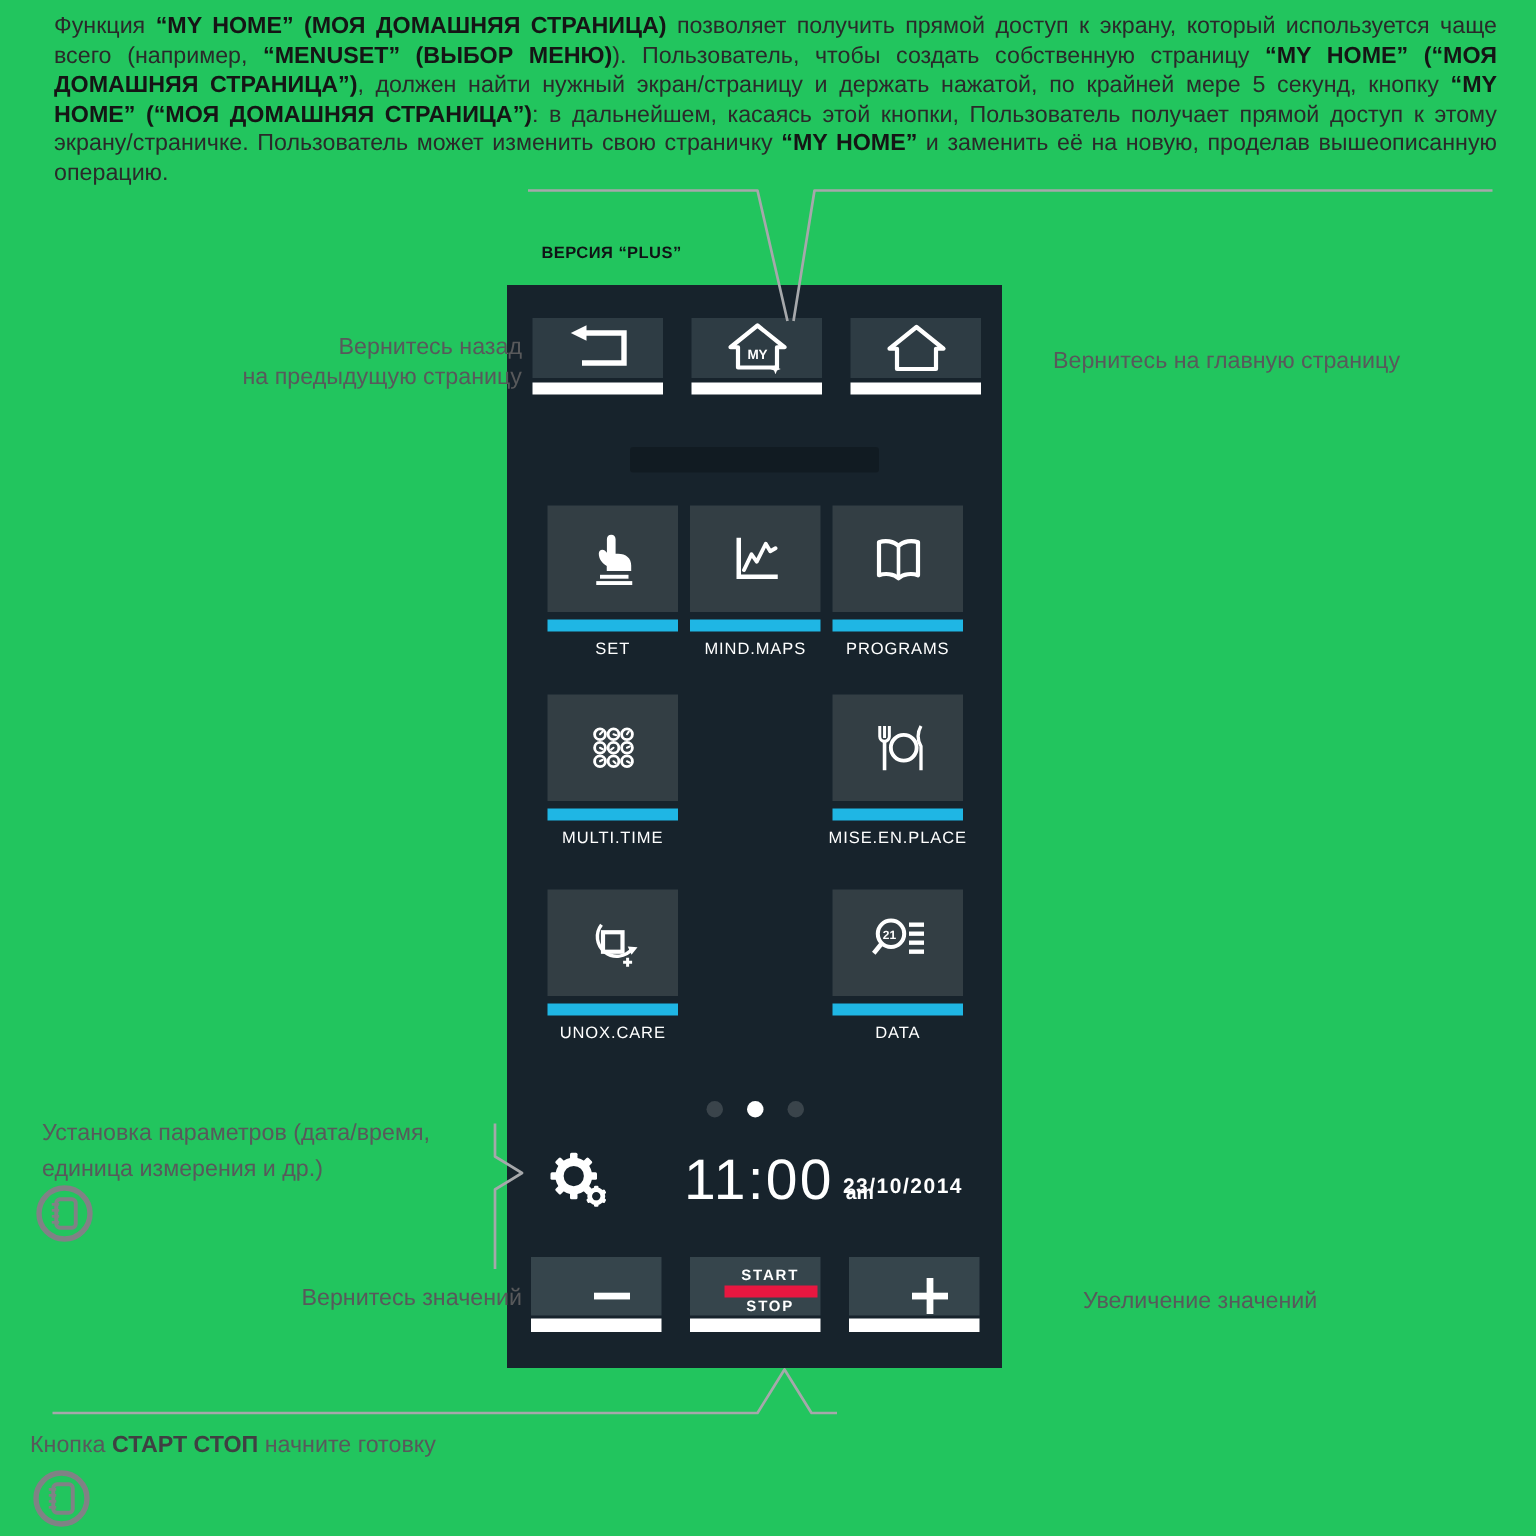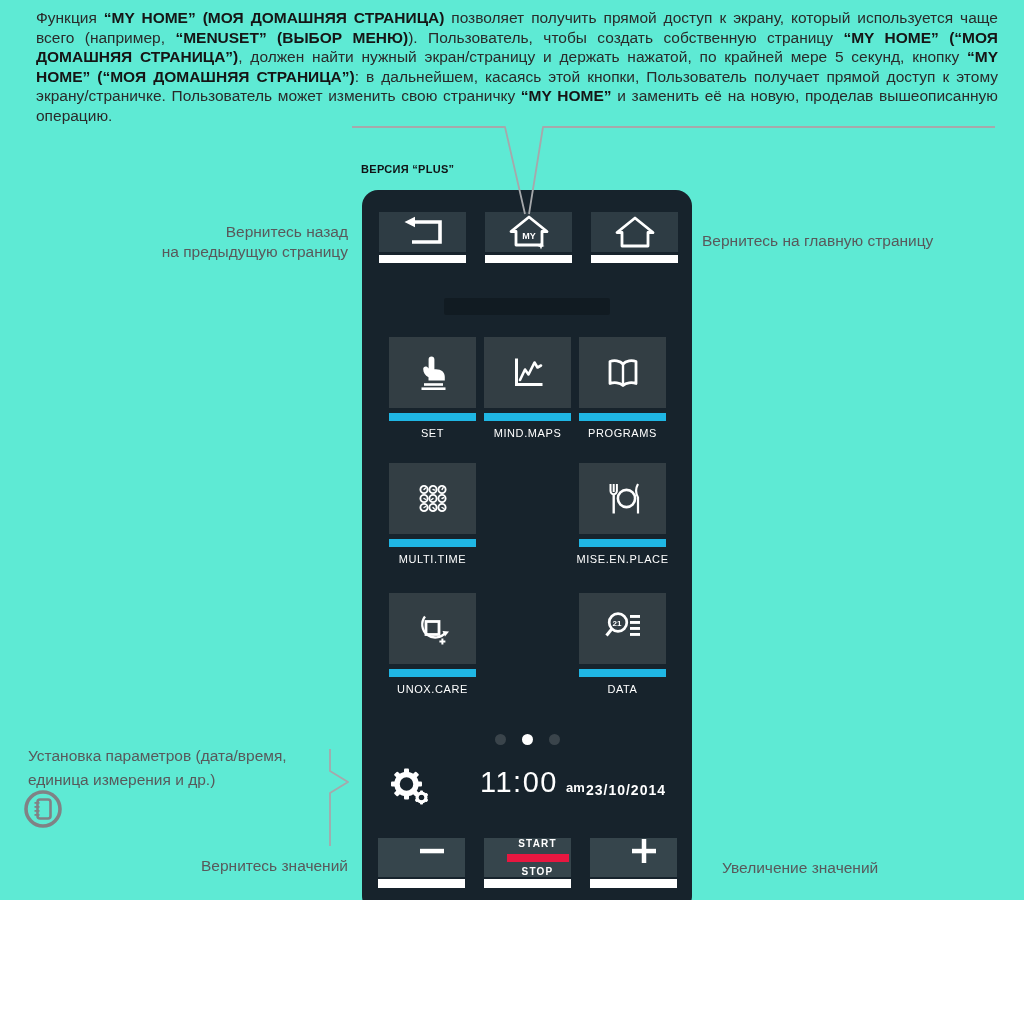--- a/index.html
+++ b/index.html
@@ -1,49 +1,49 @@
 <!DOCTYPE html>
 <html><head>
 <meta charset="utf-8">
 <style>
   html,body{margin:0;padding:0;background:#ffffff;}
-  .page{position:relative;width:1024px;height:900px;background:#5eead4;overflow:hidden;
+  .page{position:relative;width:1024px;height:1024px;background:#22c55e;overflow:hidden;
         font-family:"Liberation Sans", sans-serif;}
   
   .intro{position:absolute;left:36px;top:8px;width:962px;font-size:15.5px;line-height:19.5px;
          color:#2a2a2a;text-align:justify;margin:0;}
   .intro b{color:#151515;}
   
   .pointers{position:absolute;left:0;top:0;pointer-events:none;}
   
   .version-label{position:absolute;left:361px;top:163px;font-size:11px;font-weight:bold;
                  color:#101316;letter-spacing:.3px;}
   
-  .device{position:absolute;left:362px;top:190px;width:330px;height:722px;background:#17232c;border-radius:16px;}
+  .device{position:absolute;left:338px;top:190px;width:330px;height:722px;background:#17232c;}
   .ghost-band{position:absolute;left:82px;top:108px;width:166px;height:17px;background:rgba(0,0,0,.22);border-radius:2px;}
   .nav-btn{position:absolute;width:87px;top:22px;}
   .nav-box{height:40px;background:#2e3c44;display:flex;align-items:center;justify-content:center;}
   .nav-bar{height:8px;background:#ffffff;margin-top:3px;}
   .tile{position:absolute;width:87px;text-align:center;}
   .tile-box{height:71px;background:#333e44;display:flex;align-items:center;justify-content:center;}
   .tile-bar{height:8px;margin-top:5px;}
   .tile-label{margin:6px -14px 0;font-size:11px;font-weight:normal;color:#ffffff;
               letter-spacing:.6px;white-space:nowrap;}
   .pager{position:absolute;left:0;top:544px;width:330px;display:flex;justify-content:center;
          align-items:center;gap:16px;}
   .dot{width:11px;height:11px;border-radius:50%;background:#3a444b;}
   .dot.active{background:#ffffff;}
   .gear-wrap{position:absolute;left:26px;top:576px;width:42px;height:42px;}
   .status-time{position:absolute;left:118px;top:576px;display:flex;align-items:baseline;color:#fff;}
-  .time-big{font-size:29px;letter-spacing:1.5px;}
+  .time-big{font-size:38px;letter-spacing:1.5px;}
   .time-ampm{font-size:13px;font-weight:bold;margin-left:8px;}
   .status-date{position:absolute;right:26px;top:592px;color:#fff;font-size:14px;
                font-weight:bold;letter-spacing:1px;}
   .ctrl-btn{position:absolute;width:87px;top:648px;}
-  .ctrl-box{height:39px;background:#36454c;display:flex;align-items:center;justify-content:space-between;flex-direction:column;padding-left:20px;}
+  .ctrl-box{height:39px;background:#36454c;display:flex;align-items:center;justify-content:flex-end;flex-direction:column;padding-left:20px;}
   .ctrl-bar{height:9px;background:#ffffff;margin-top:2px;}
   .ss-label{font-size:10px;font-weight:bold;color:#fff;letter-spacing:1.2px;line-height:11px;}
   .ss-redbar{width:62px;height:8px;margin:1px 0;}
   
   .ann{position:absolute;font-size:15.5px;color:#58595b;line-height:20px;}
   .ann .bold{font-weight:bold;color:#3f4042;}
   .ann-right{text-align:right;}
   .manual-icon{position:absolute;width:42px;height:42px;}
 </style>
 </head>

